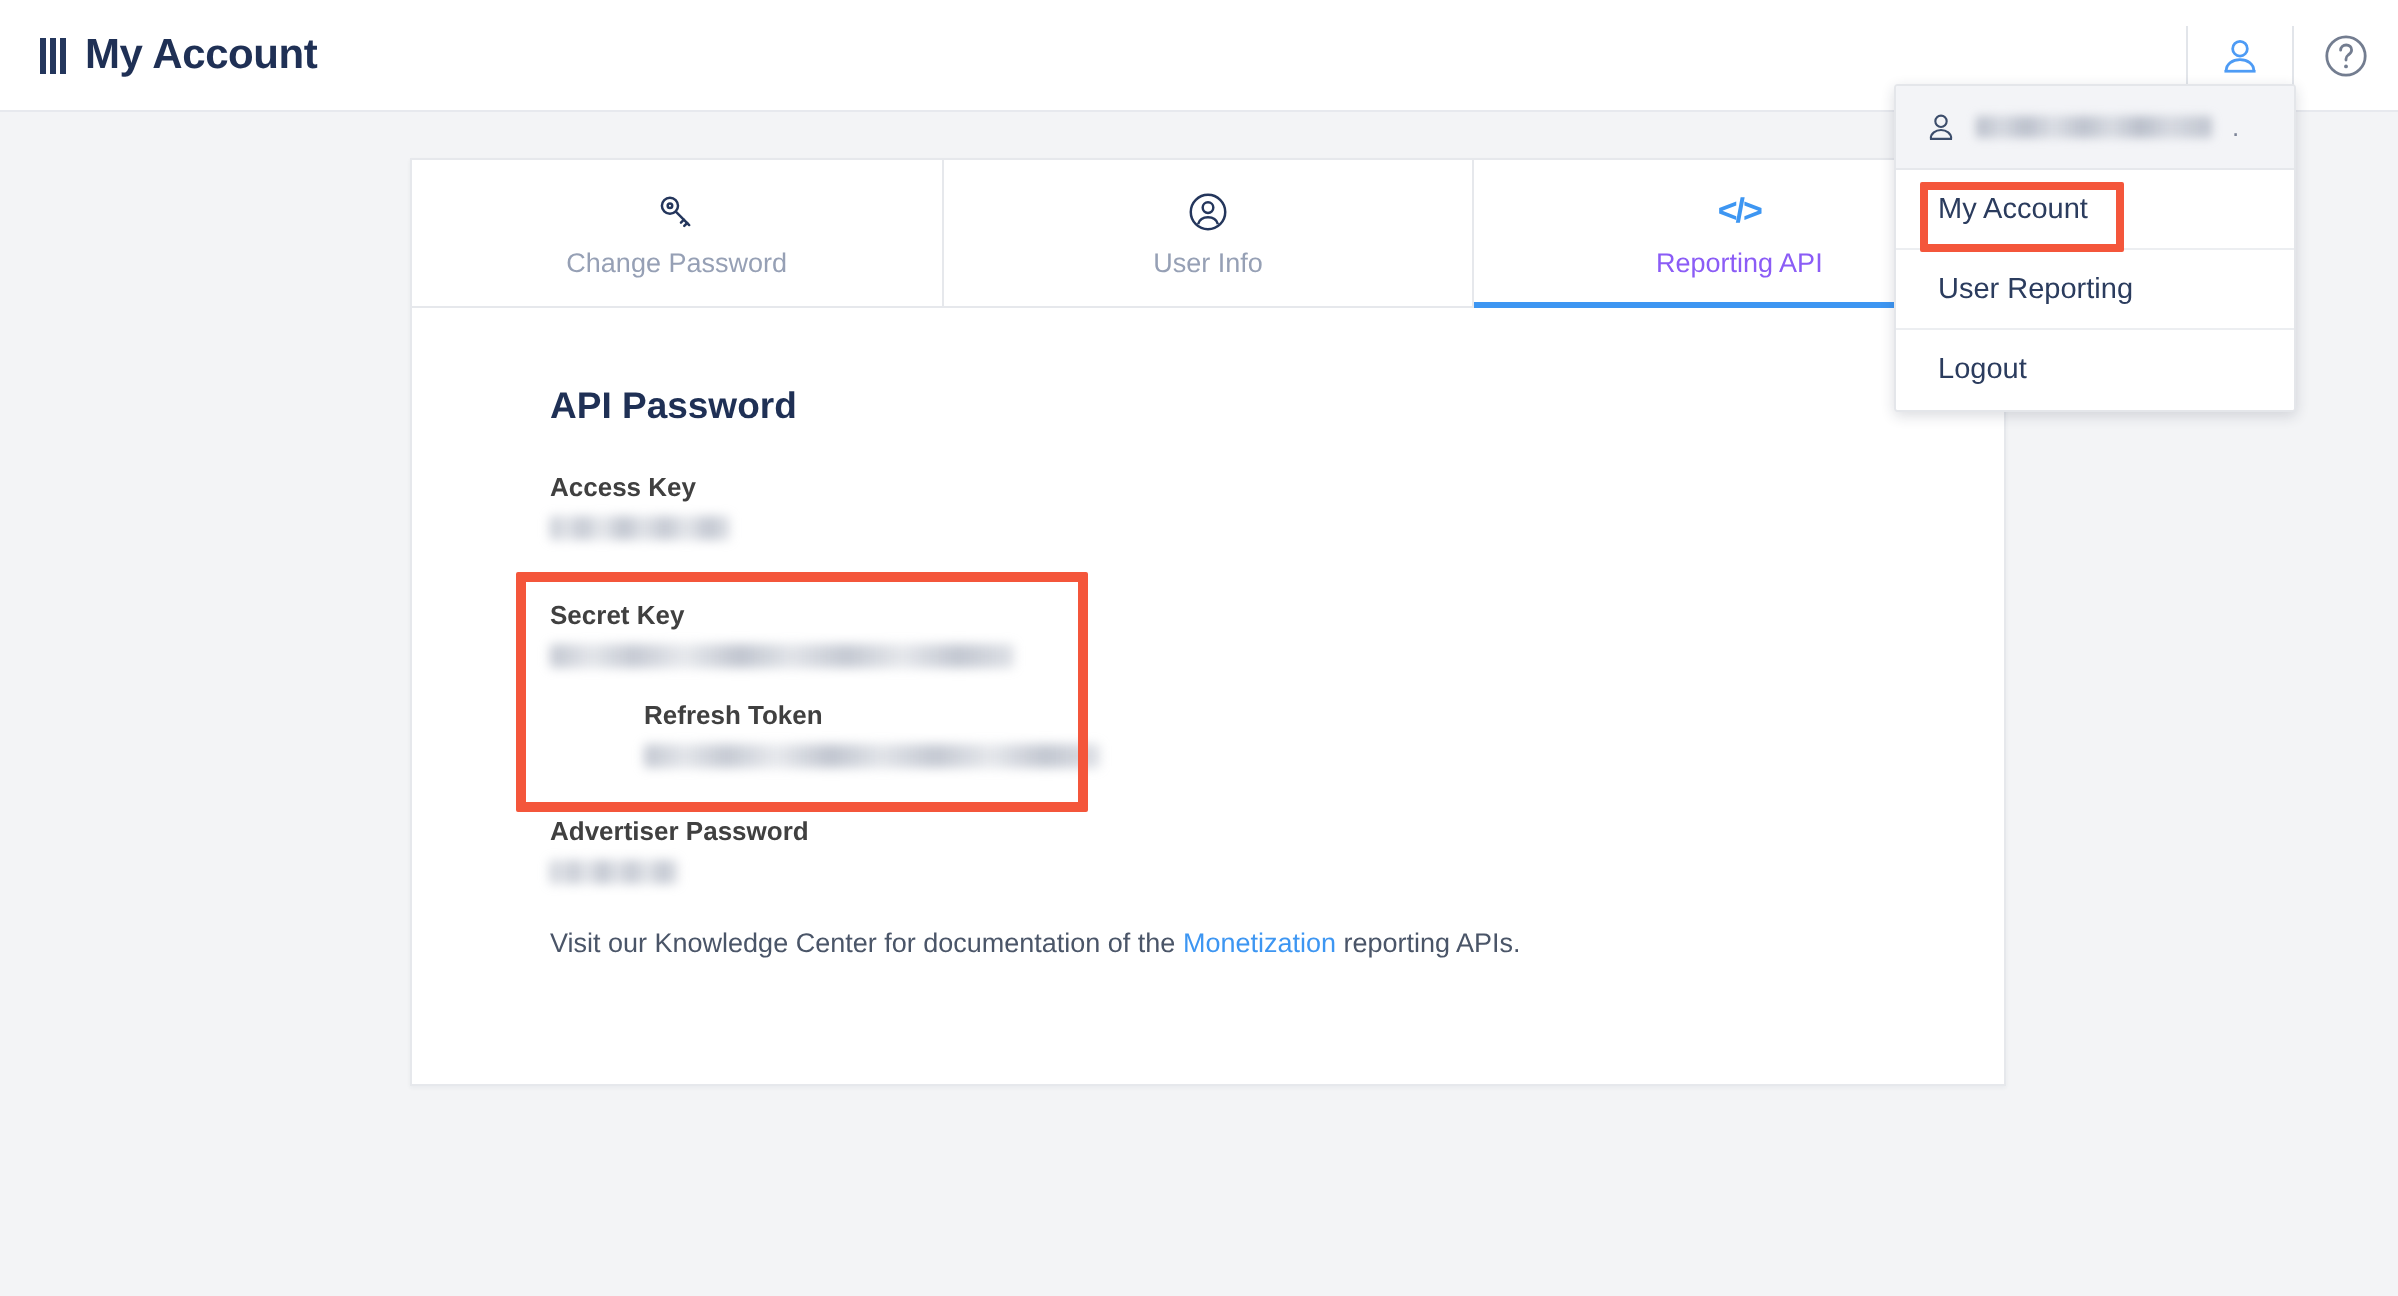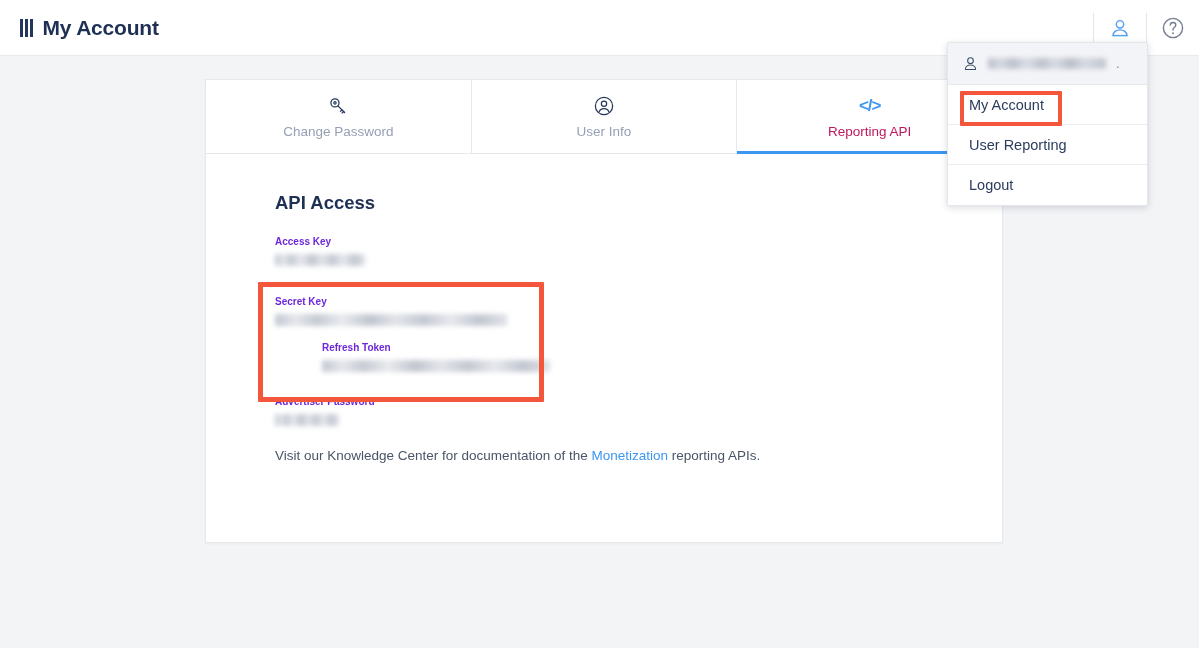--- a/index.html
+++ b/index.html
@@ -183,21 +183,21 @@
     background: #fff;
   }
   .tab:last-child { border-right: none; }
 
   .tab-label {
     font-size: 13.5px;
     color: #96a0b5;
   }
   .tab-icon { height: 22px; display: flex; align-items: center; }
 
-  .tab.active .tab-label { color: #be185d; }
+  .tab.active .tab-label { color: #8b5cf6; }
   .tab.active::after {
     content: "";
     position: absolute;
     left: 0; right: 0;
     bottom: -1px;
     height: 3px;
     background: #3d96f2;
   }
 
   .code-icon {
@@ -214,23 +214,23 @@
   .section-title {
     font-size: 18.5px;
     font-weight: bold;
     color: #1f3055;
     margin-bottom: 22px;
   }
 
   .field { margin-bottom: 16px; }
 
   .field-label {
-    font-size: 10px;
+    font-size: 13px;
     font-weight: bold;
-    color: #6d28d9;
+    color: #404040;
     margin-bottom: 7px;
   }
 
   .field-value-blur {
     height: 12px;
     border-radius: 2px;
     filter: blur(2.6px);
     background: linear-gradient(90deg,
       rgba(150,158,175,0.58) 0%,
       rgba(150,158,175,0.26) 9%,
@@ -363,21 +363,21 @@
 
     <div class="tab active">
       <span class="tab-icon code-icon">&lt;/&gt;</span>
       <span class="tab-label">Reporting API</span>
     </div>
 
   </div>
 
   <div class="card-body">
 
-    <div class="section-title">API Access</div>
+    <div class="section-title">API Password</div>
 
     <div class="field">
       <div class="field-label">Access Key</div>
       <div class="field-value-blur w-access"></div>
     </div>
 
     <div class="secret-group">
       <div class="field">
         <div class="field-label">Secret Key</div>
         <div class="field-value-blur w-secret"></div>

